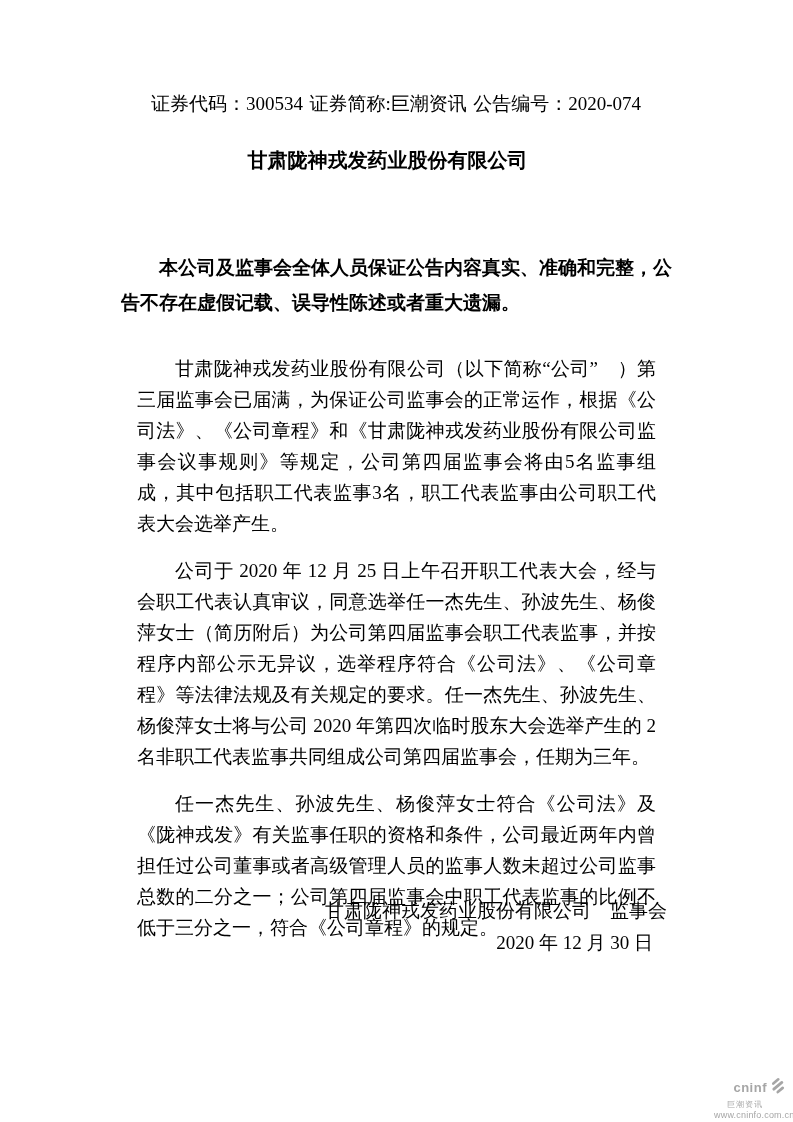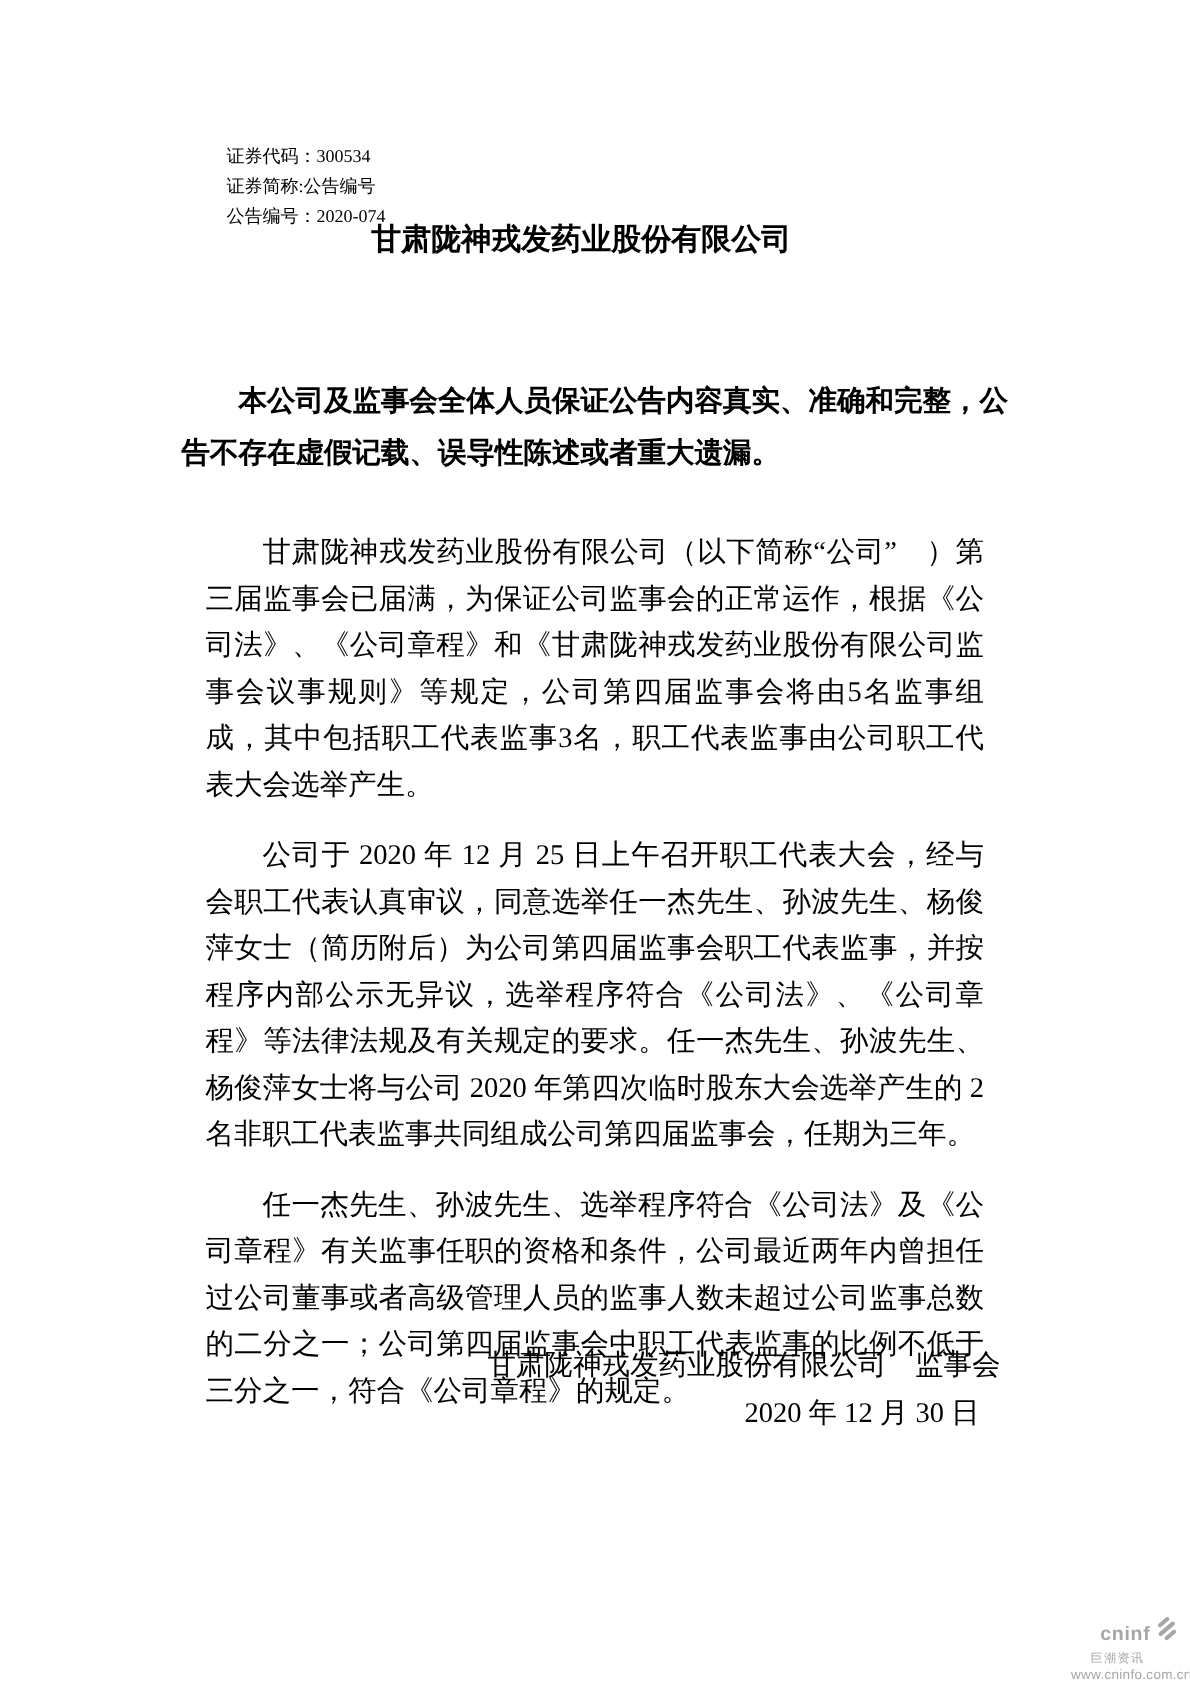--- a/index.html
+++ b/index.html
@@ -16,24 +16,23 @@
     font-family: "Liberation Serif", "DejaVu Serif", serif;
     overflow: hidden;
   }
   .doc-header {
     position: absolute;
     top: 94px;
     left: 151px;
     width: 490px;
     display: flex;
     justify-content: space-between;
-    font-size: 12px;
+    font-size: 19px;
     line-height: 20px;
     white-space: nowrap;
-    flex-direction: column;
   }
   .doc-title,
   .doc-subtitle {
     position: absolute;
     left: 110px;
     width: 555px;
     margin: 0;
     text-align: center;
     font-family: "Liberation Sans", "DejaVu Sans", sans-serif;
     font-weight: 700;
@@ -117,32 +116,32 @@
     white-space: nowrap;
   }
 </style>
 </head>
 <body>
 
 <div class="page">
 
   <div class="doc-header">
     <span>证券代码：300534</span>
-    <span>证券简称:公告编号</span>
+    <span>证券简称:巨潮资讯</span>
     <span>公告编号：2020-074</span>
   </div>
 
   <h1 class="doc-title">甘肃陇神戎发药业股份有限公司</h1>
 
   <p class="declaration">本公司及监事会全体人员保证公告内容真实、准确和完整，公告不存在虚假记载、误导性陈述或者重大遗漏。</p>
 
   <div class="doc-body">
     <p>甘肃陇神戎发药业股份有限公司（以下简称“公司”　）第三届监事会已届满，为保证公司监事会的正常运作，根据《公司法》、《公司章程》和《甘肃陇神戎发药业股份有限公司监事会议事规则》等规定，公司第四届监事会将由5名监事组成，其中包括职工代表监事3名，职工代表监事由公司职工代表大会选举产生。</p>
     <p>公司于 2020 年 12 月 25 日上午召开职工代表大会，经与会职工代表认真审议，同意选举任一杰先生、孙波先生、杨俊萍女士（简历附后）为公司第四届监事会职工代表监事，并按程序内部公示无异议，选举程序符合《公司法》、《公司章程》等法律法规及有关规定的要求。任一杰先生、孙波先生、杨俊萍女士将与公司 2020 年第四次临时股东大会选举产生的 2 名非职工代表监事共同组成公司第四届监事会，任期为三年。</p>
-    <p>任一杰先生、孙波先生、选举程序符合《公司法》及《公司章程》有关监事任职的资格和条件，公司最近两年内曾担任过公司董事或者高级管理人员的监事人数未超过公司监事总数的二分之一；公司第四届监事会中职工代表监事的比例不低于三分之一，符合《公司章程》的规定。</p>
+    <p>任一杰先生、孙波先生、杨俊萍女士符合《公司法》及《陇神戎发》有关监事任职的资格和条件，公司最近两年内曾担任过公司董事或者高级管理人员的监事人数未超过公司监事总数的二分之一；公司第四届监事会中职工代表监事的比例不低于三分之一，符合《公司章程》的规定。</p>
   </div>
 
   <div class="signature">甘肃陇神戎发药业股份有限公司　监事会</div>
   <div class="sig-date">2020 年 12 月 30 日</div>
 
   <div class="watermark">
     <div class="wm-row1">
       <span class="wm-brand">cninf</span>
       <span>
         <svg width="20" height="20" viewBox="0 0 24 24" aria-hidden="true">

